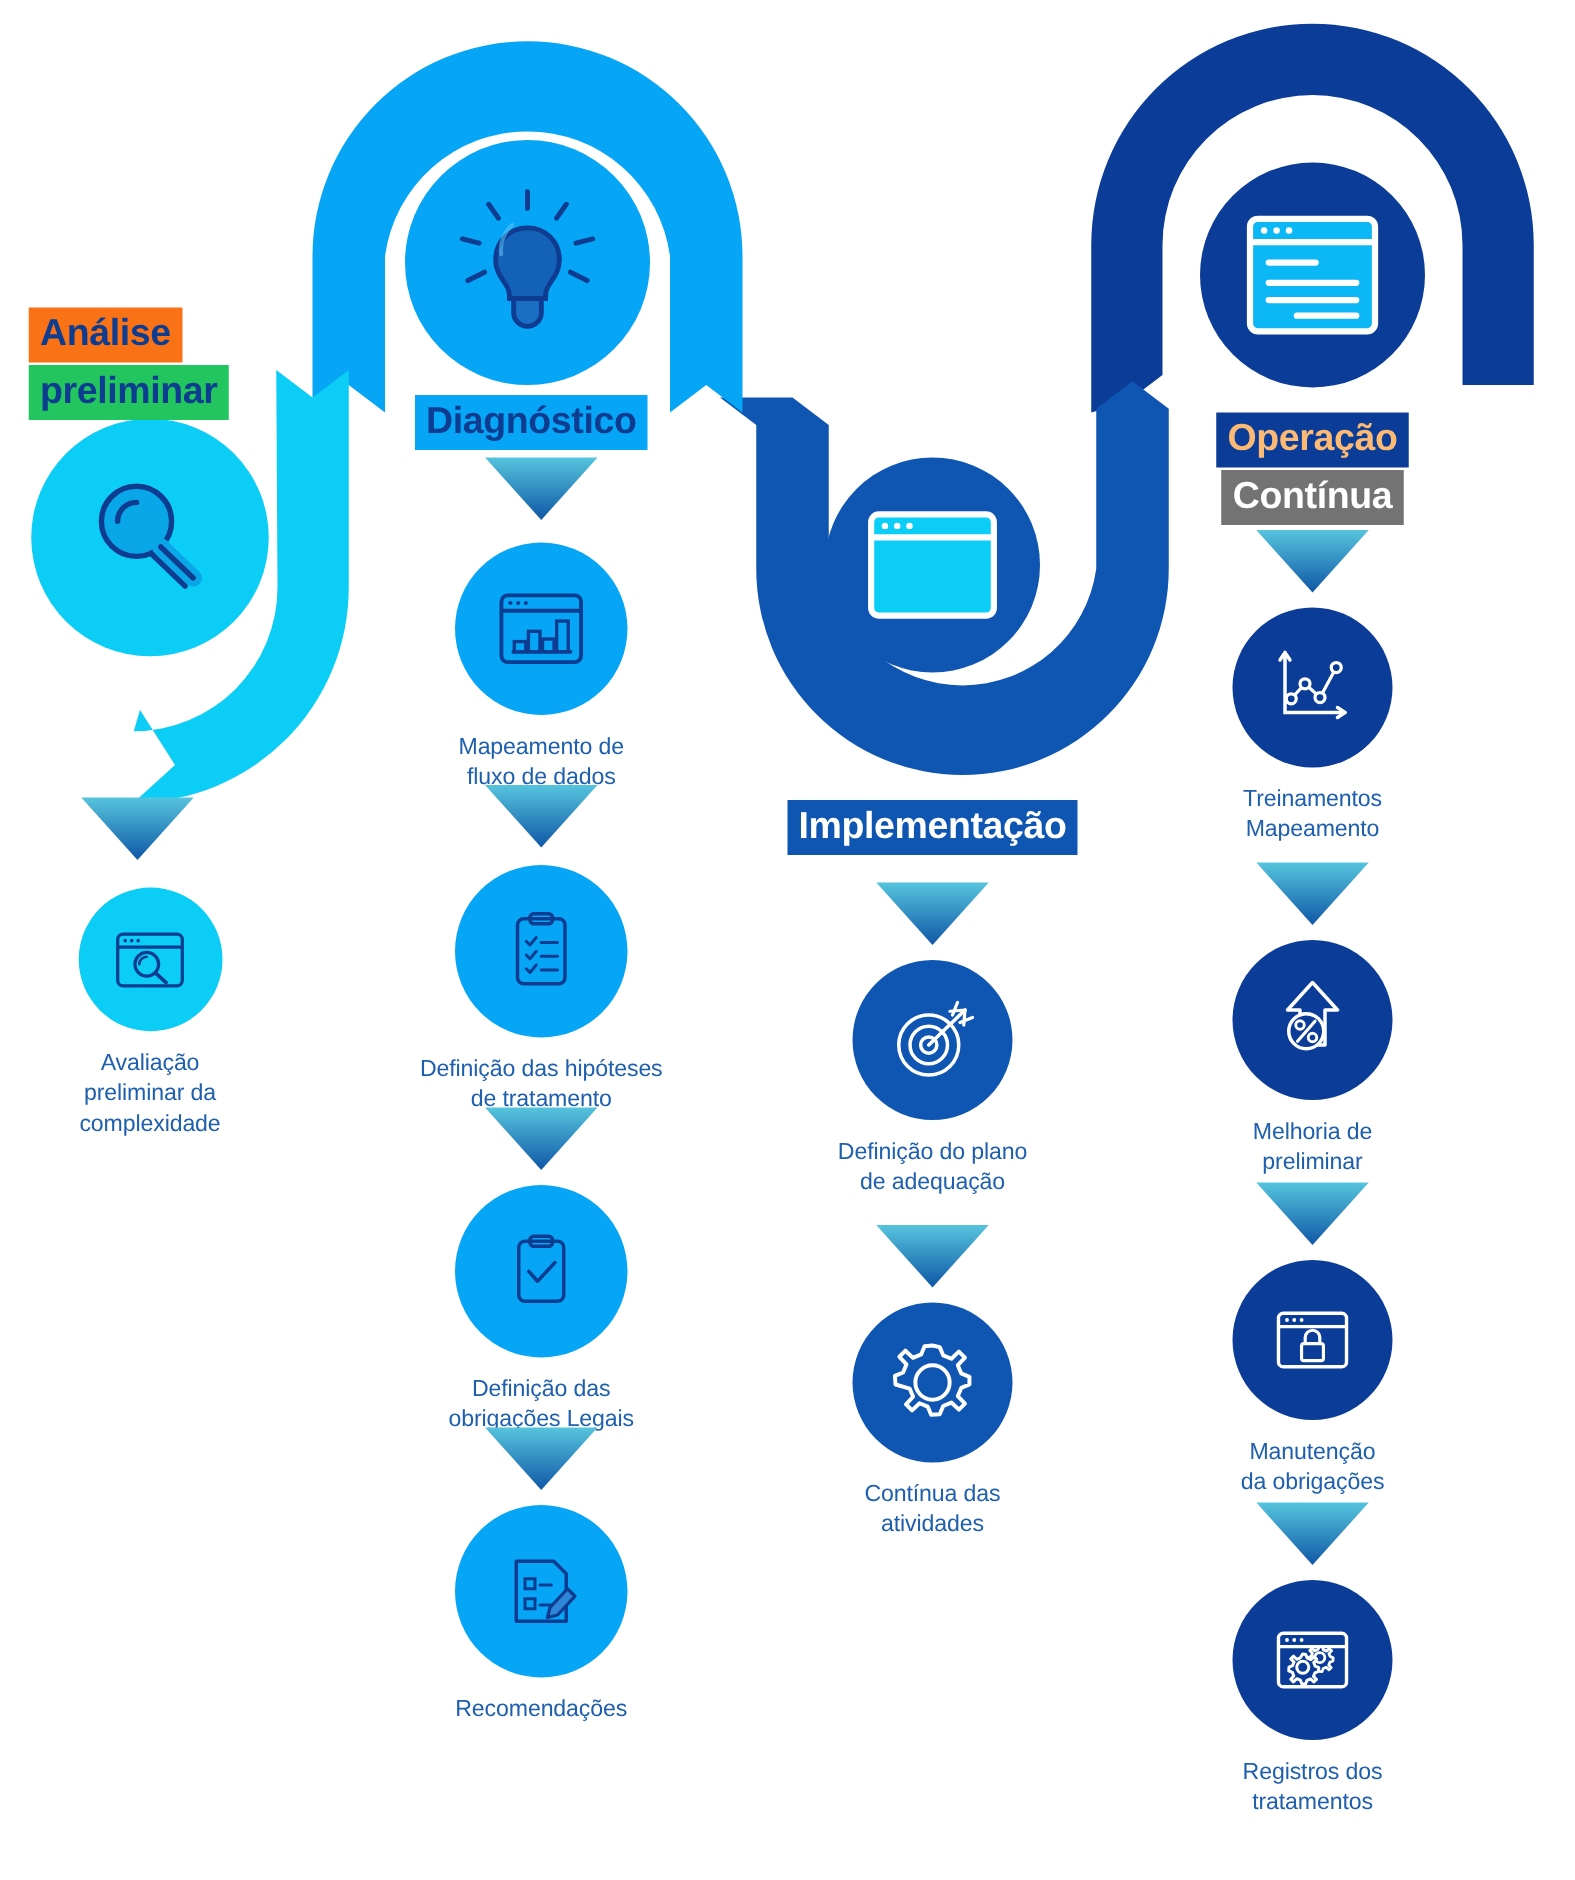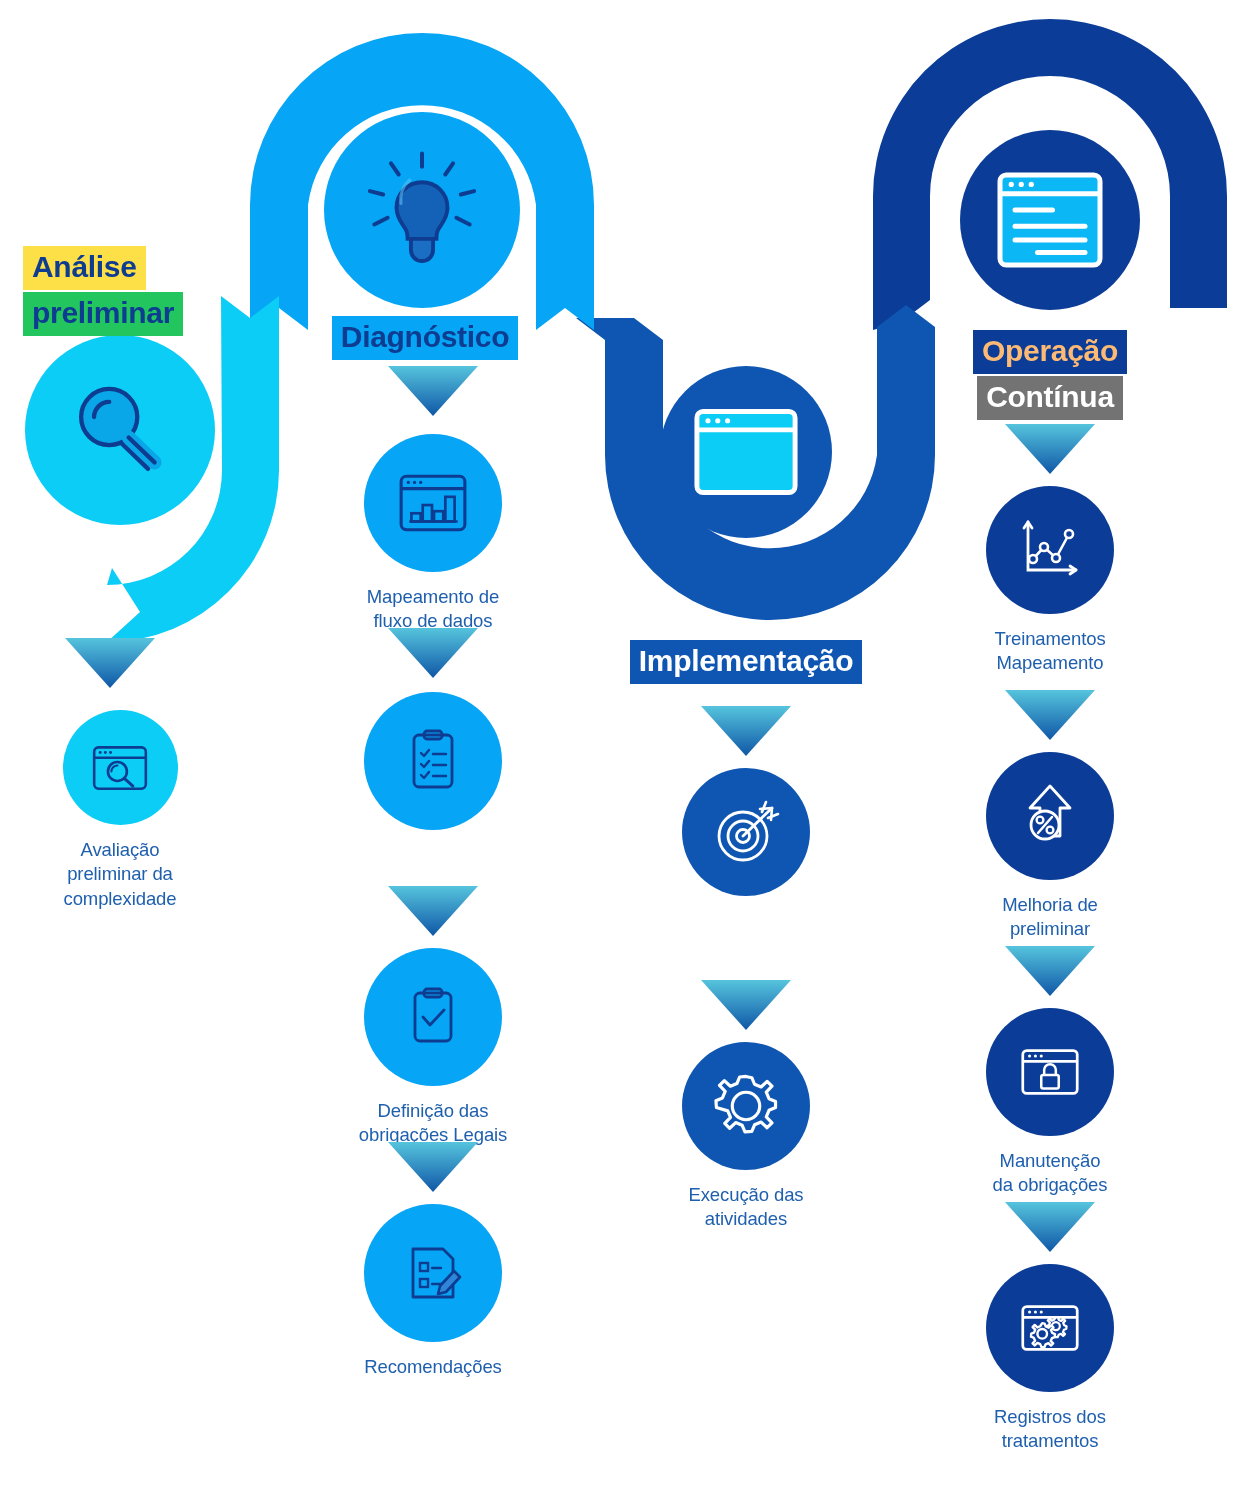--- a/index.html
+++ b/index.html
@@ -114,21 +114,21 @@
                A 172,172 0 0 1 107,642
                L 140,612
                L 112,568
                L 107,585
                A 115,115 0 0 0 222,470
                Z" fill="#0bcdf5"></path>
     </g>
   </svg>
 
   <div class="stage-label" style="left:23px;top:246px;font-size:30px;">
-    <span class="chip" style="background:#fde047;color:#0d3c91;">Análise</span>
+    <span class="chip" style="background:#f97316;color:#0d3c91;">Análise</span>
     <span class="chip" style="background:#22c55e;color:#0d3c91;">preliminar</span>
   </div>
 
   <div class="node" style="left:10px;top:335px;width:220px;">
     <div class="circle" style="width:190px;height:190px;background:#0bcdf5;">
       <svg width="108" height="108" viewBox="0 0 100 100">
         <circle cx="40" cy="38" r="26" fill="#0aa7e8" stroke="#0d3c91" stroke-width="4"></circle>
         <path d="M26 38a14 14 0 0 1 14-14" fill="none" stroke="#0d3c91" stroke-width="4" stroke-linecap="round"></path>
         <line x1="58" y1="57" x2="82" y2="80" stroke="#0aa7e8" stroke-width="13" stroke-linecap="round"></line>
         <line x1="58" y1="57" x2="82" y2="80" stroke="#0d3c91" stroke-width="4" stroke-linecap="round"></line>
@@ -229,20 +229,22 @@
         <g stroke="#0d3c91" stroke-width="2.4" fill="none" stroke-linecap="round" stroke-linejoin="round">
           <path d="M24 28l3 3 5-6"></path>
           <line x1="36" y1="29" x2="49" y2="29"></line>
           <path d="M24 39l3 3 5-6"></path>
           <line x1="36" y1="40" x2="49" y2="40"></line>
           <path d="M24 50l3 3 5-6"></path>
           <line x1="36" y1="51" x2="49" y2="51"></line>
         </g>
       </svg>
     </div>
+    <div class="caption">Definição das hipóteses
+de tratamento</div>
   </div>
 
   <div class="arrow" style="left:388px;top:886px;">
     <svg width="90" height="50" viewBox="0 0 90 50">
         <polygon points="0,0 90,0 45,50" fill="url(#arrowGrad)"></polygon>
       </svg>
   </div>
 
   <div class="node" style="left:323px;top:948px;width:220px;">
     <div class="circle" style="width:138px;height:138px;background:#06a5f5;">
@@ -302,36 +304,38 @@
     <div class="circle" style="width:128px;height:128px;background:#0f56b3;">
       <svg width="72" height="72" viewBox="0 0 72 72">
         <circle cx="33" cy="40" r="24" fill="none" stroke="#ffffff" stroke-width="2.8"></circle>
         <circle cx="33" cy="40" r="15" fill="none" stroke="#ffffff" stroke-width="2.8"></circle>
         <circle cx="33" cy="40" r="6.5" fill="none" stroke="#ffffff" stroke-width="2.8"></circle>
         <line x1="33" y1="40" x2="62" y2="12" stroke="#ffffff" stroke-width="2.8" stroke-linecap="round"></line>
         <path d="M62 12l-12 1M62 12l-1 12" fill="none" stroke="#ffffff" stroke-width="2.6" stroke-linecap="round"></path>
         <path d="M56 6l-4 10M68 18l-10 4" fill="none" stroke="#ffffff" stroke-width="2.6" stroke-linecap="round"></path>
       </svg>
     </div>
+    <div class="caption">Definição do plano
+de adequação</div>
   </div>
 
   <div class="arrow" style="left:701px;top:980px;">
     <svg width="90" height="50" viewBox="0 0 90 50">
         <polygon points="0,0 90,0 45,50" fill="url(#arrowGrad)"></polygon>
       </svg>
   </div>
 
   <div class="node" style="left:636px;top:1042px;width:220px;">
     <div class="circle" style="width:128px;height:128px;background:#0f56b3;">
       <svg width="76" height="76" viewBox="0 0 72 72">
         <path d="M36 8l5.5 1.2 2.6 6.2 6.2 2.6L56 12.6l4.6 4.6-5.4 5.7 2.6 6.2 6.2 2.6L64 37.5l-6.2 2.6-2.6 6.2 5.4 5.7-4.6 4.6-5.7-5.4-6.2 2.6-2.6 6.2-6.5.5-2.6-6.2-6.2-2.6-5.7 5.4-4.6-4.6 5.4-5.7-2.6-6.2L8 37.5l-.5-6.5 6.2-2.6 2.6-6.2-5.4-5.7 4.6-4.6 5.7 5.4 6.2-2.6 2.6-6.2z" fill="none" stroke="#ffffff" stroke-width="3" stroke-linejoin="round"></path>
         <circle cx="36" cy="36" r="13" fill="none" stroke="#ffffff" stroke-width="3"></circle>
       </svg>
     </div>
-    <div class="caption">Execução das
+    <div class="caption">Contínua das
 atividades</div>
   </div>
 
   <div class="node" style="left:940px;top:130px;width:220px;">
     <div class="circle" style="width:180px;height:180px;background:#0b3c97;">
       <svg width="112" height="100" viewBox="0 0 88 80">
         <rect x="4" y="4" width="80" height="72" rx="5" fill="#0bb7f5" stroke="#ffffff" stroke-width="4"></rect>
         <line x1="4" y1="19" x2="84" y2="19" stroke="#ffffff" stroke-width="4"></line>
         <circle cx="13" cy="11.5" r="2.1" fill="#ffffff"></circle>
         <circle cx="21" cy="11.5" r="2.1" fill="#ffffff"></circle>

